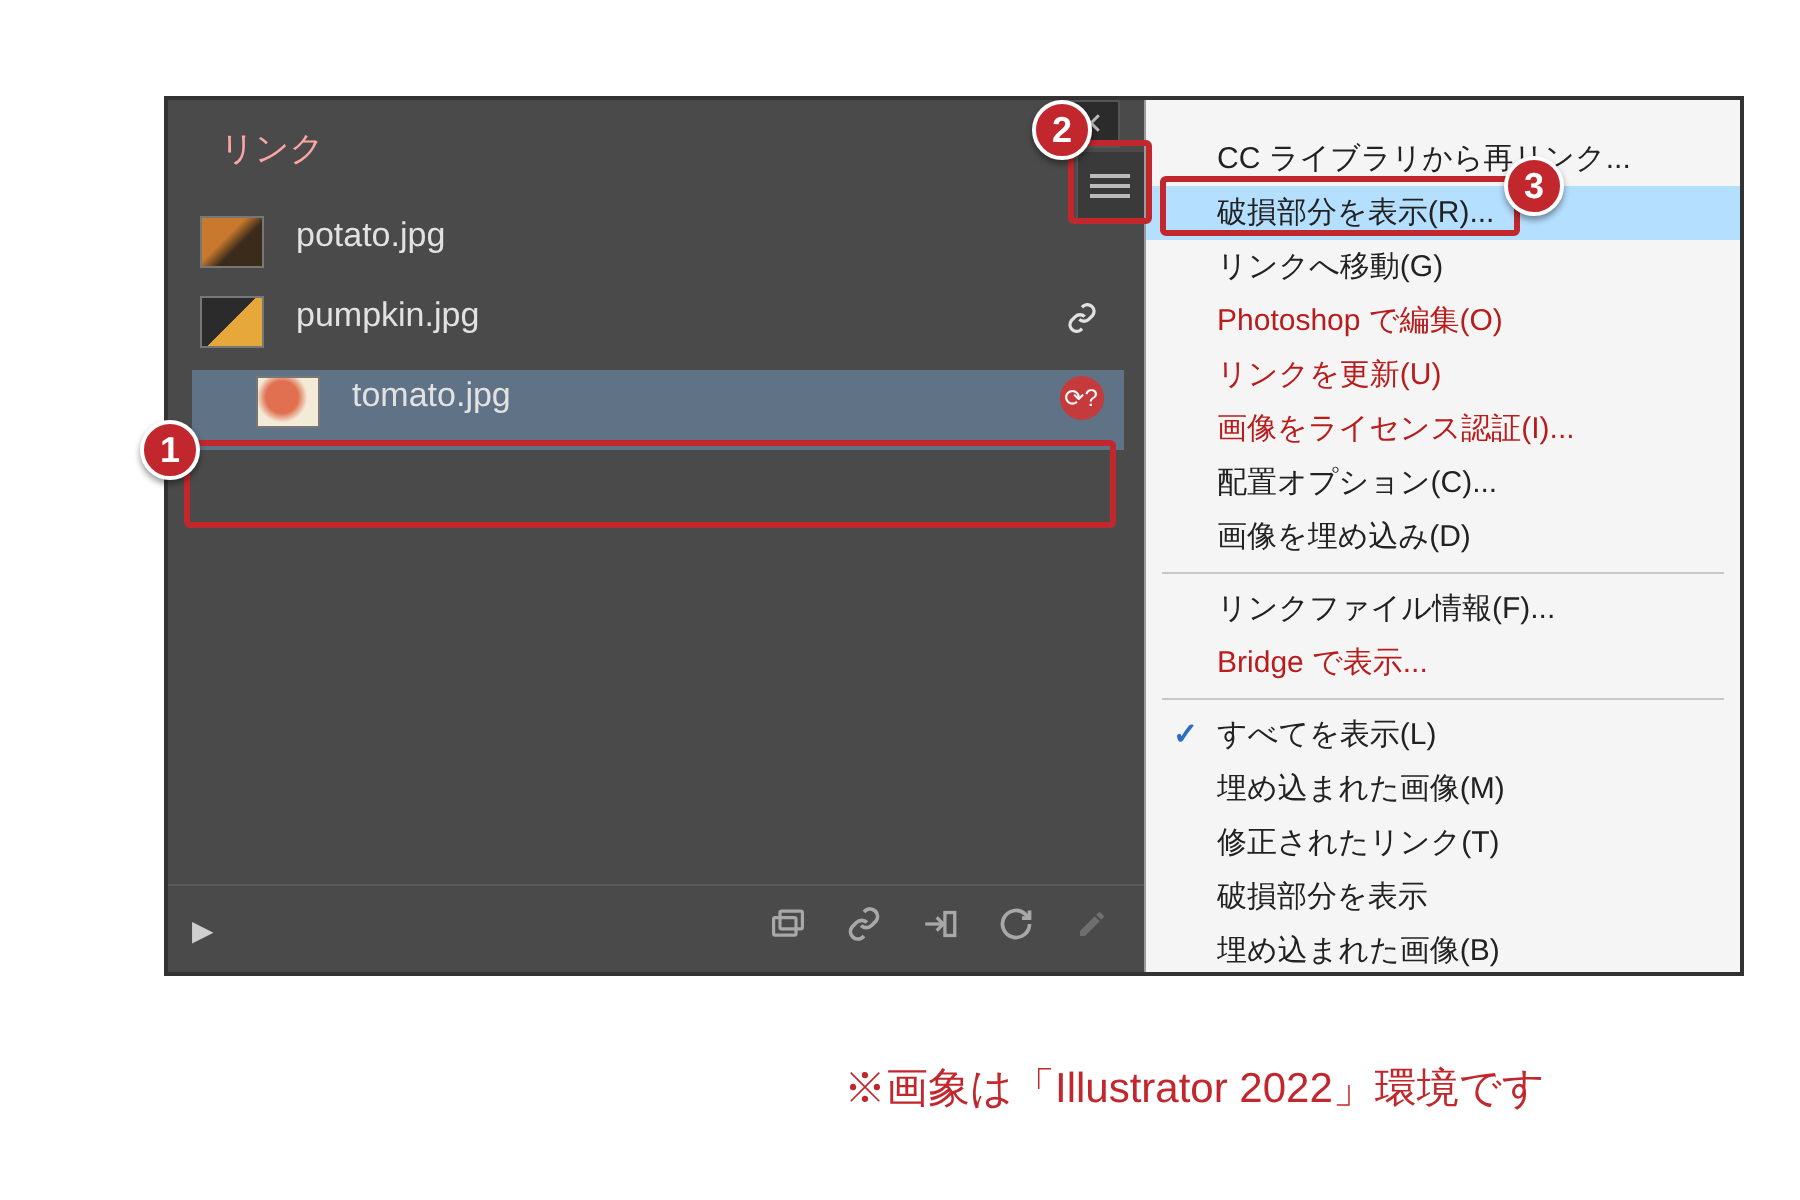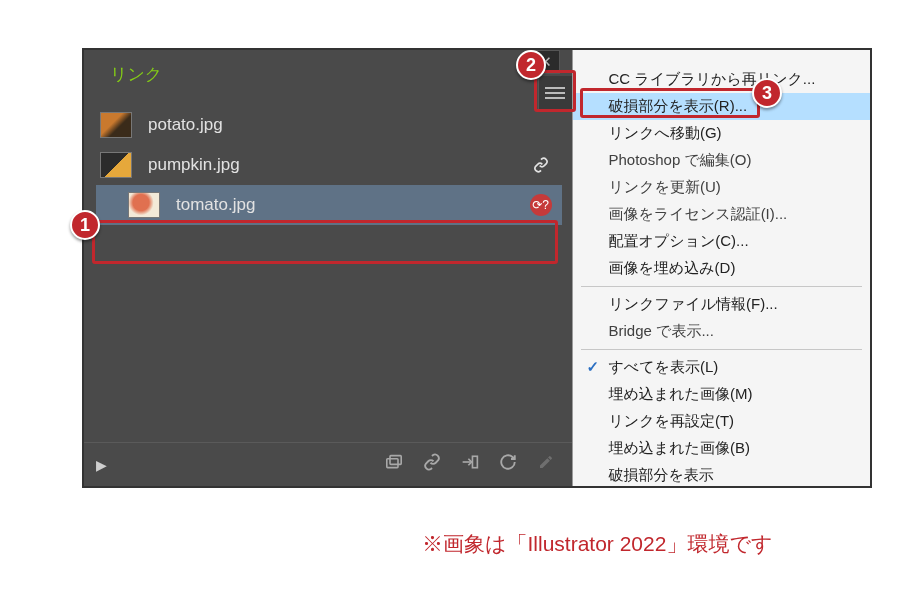--- a/index.html
+++ b/index.html
@@ -27,21 +27,21 @@
       flex-direction: column;
       position: relative;
     }
     .panel-header {
       display: flex;
       align-items: center;
       padding: 10px 18px 8px 18px;
       background: #4a4a4a;
     }
     .panel-tab {
-      color: #84cc16;
+      color: #fca5a5;
       font-size: 17px;
       padding: 3px 8px;
     }
     .close-btn {
       position: absolute;
       top: 0;
       right: 12px;
       width: 28px;
       height: 24px;
       background: #2b2b2b;
@@ -64,21 +64,20 @@
       align-items: center;
       justify-content: center;
       border-left: 1px solid #555;
     }
     .panel-list {
       padding: 8px 10px 8px 12px;
       flex: 1;
     }
     .link-row {
       display: flex;
-      align-items: center;
       height: 40px;
       padding: 3px 4px;
       gap: 16px;
       position: relative;
     }
     .link-row.selected {
       background: #5f7286;
       padding-left: 32px;
     }
     .thumb {
@@ -139,21 +138,21 @@
       padding-top: 16px;
       overflow: hidden;
     }
     .menu-item {
       padding: 4px 18px 4px 36px;
       font-size: 15px;
       color: #222;
       position: relative;
       white-space: nowrap;
     }
-    .menu-item.disabled { color: #404040; }
+    .menu-item.disabled { color: #b91c1c; }
     .menu-item.highlight { background: #b5dfff; }
     .menu-sep {
       height: 1px;
       background: #c7c7c7;
       margin: 4px 8px;
     }
     .menu-check::before {
       content: "✓";
       position: absolute;
       left: 14px;
@@ -274,23 +273,23 @@
       <div class="menu-item disabled">リンクを更新(U)</div>
       <div class="menu-item disabled">画像をライセンス認証(I)...</div>
       <div class="menu-item">配置オプション(C)...</div>
       <div class="menu-item">画像を埋め込み(D)</div>
       <div class="menu-sep"></div>
       <div class="menu-item">リンクファイル情報(F)...</div>
       <div class="menu-item disabled">Bridge で表示...</div>
       <div class="menu-sep"></div>
       <div class="menu-item menu-check">すべてを表示(L)</div>
       <div class="menu-item">埋め込まれた画像(M)</div>
-      <div class="menu-item">リンクを再設定(T)</div>
+      <div class="menu-item">修正されたリンク(T)</div>
+      <div class="menu-item">破損部分を表示</div>
       <div class="menu-item">埋め込まれた画像(B)</div>
-      <div class="menu-item">破損部分を表示</div>
     </div>
 </div>
 
 <div class="redbox" style="left:92px; top:220px; width:466px; height:44px;"></div>
 <div class="redbox" style="left:534px; top:70px; width:42px; height:42px;"></div>
 <div class="redbox" style="left:580px; top:88px; width:180px; height:30px;"></div>
 
 <div class="callout" style="left:70px; top:210px;">1</div>
 <div class="callout" style="left:516px; top:50px;">2</div>
 <div class="callout" style="left:752px; top:78px;">3</div>

